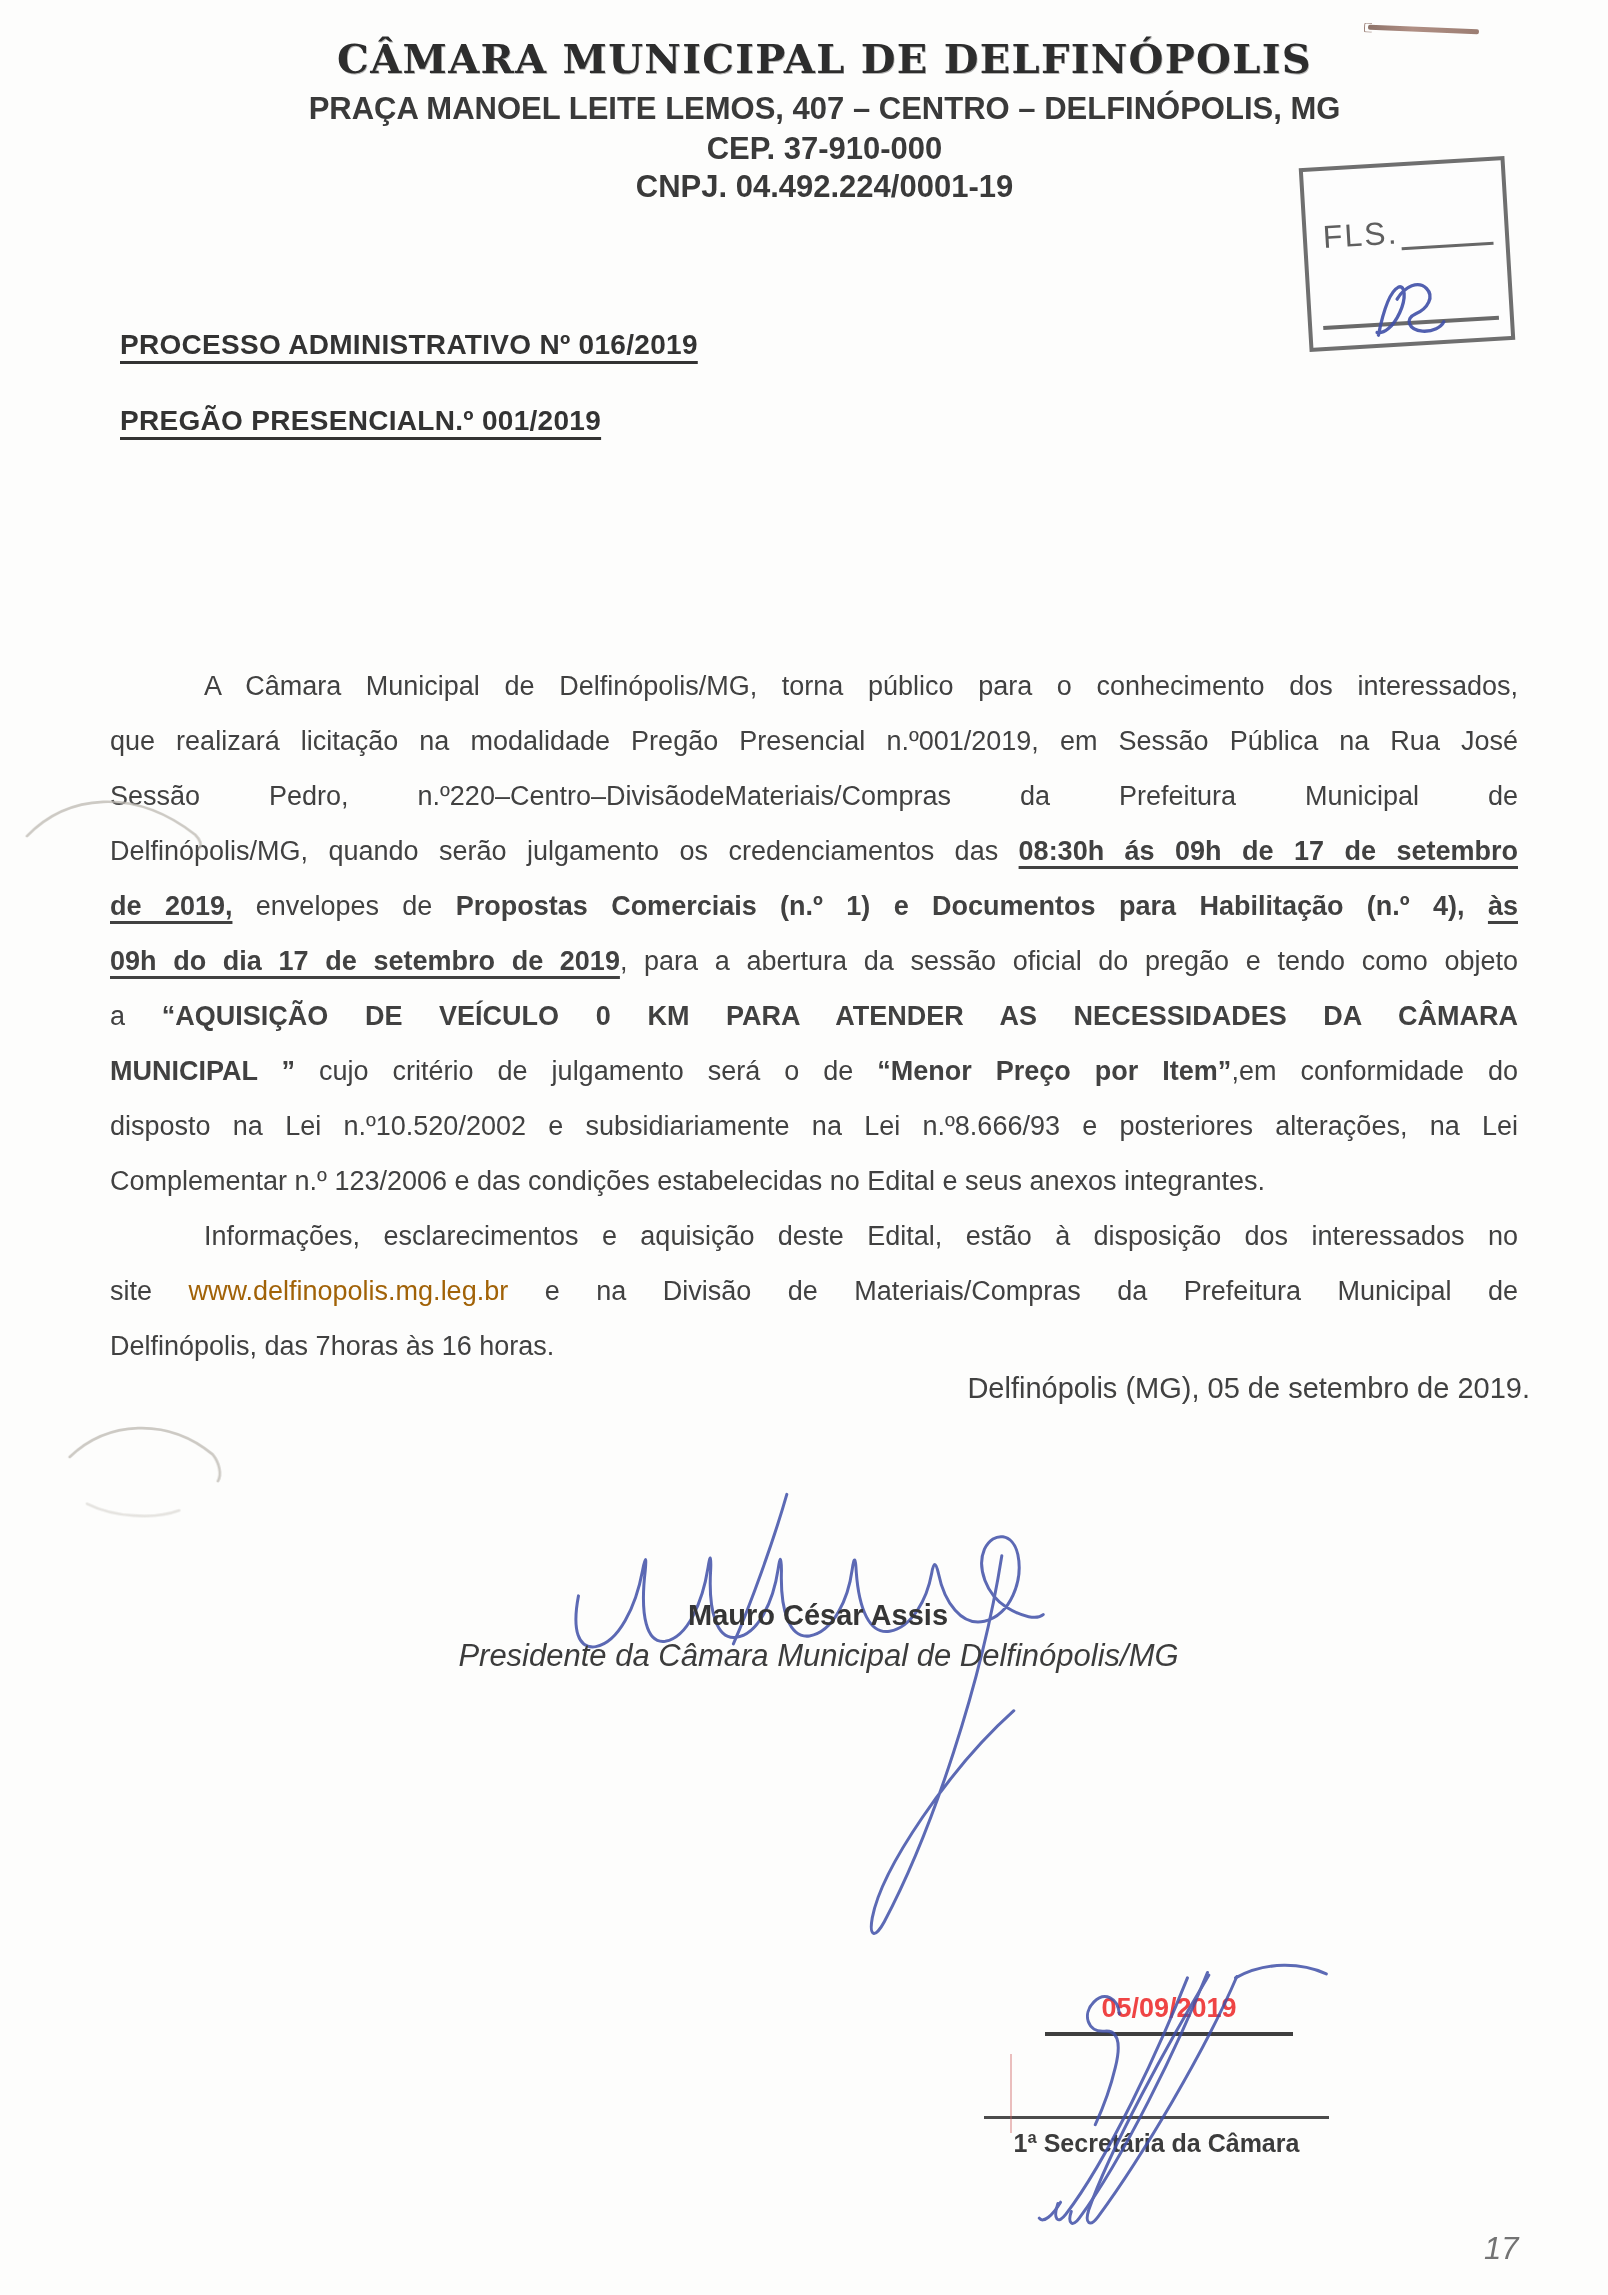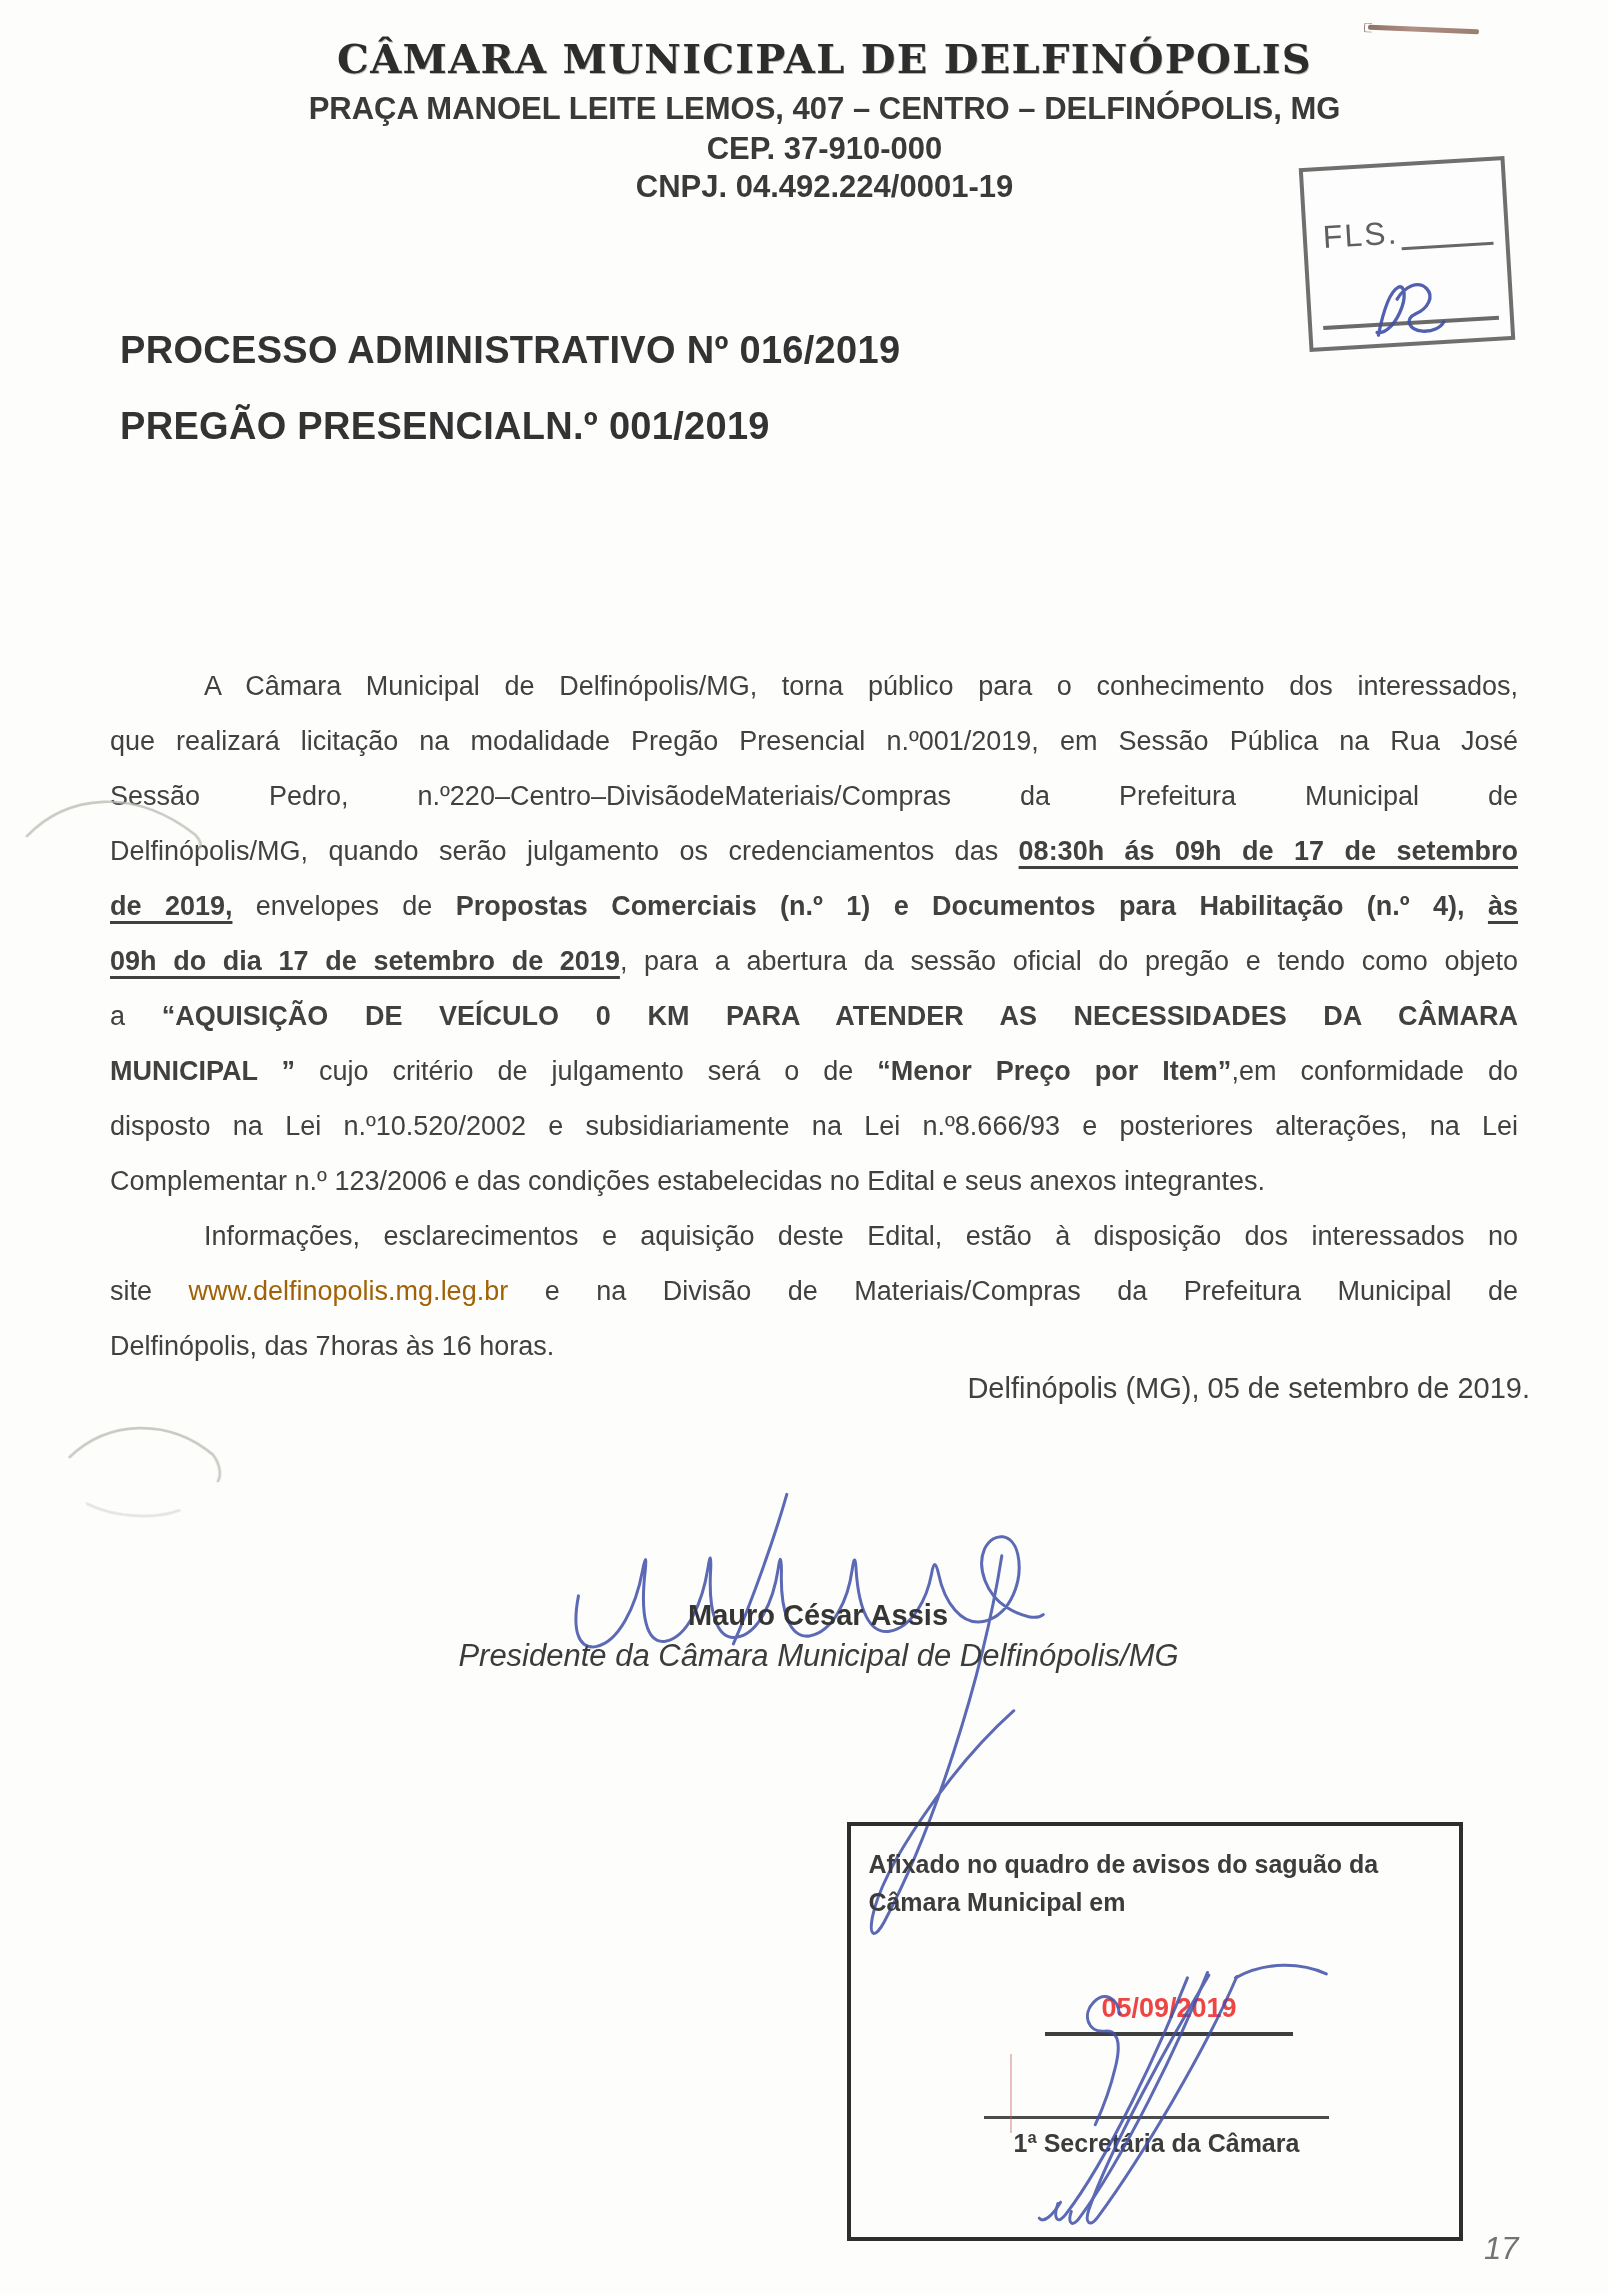--- a/index.html
+++ b/index.html
@@ -33,22 +33,22 @@
     background:rgba(255,255,255,.25);
   }
   .stamp-label{
     position:absolute;left:16px;top:48px;font-size:32px;letter-spacing:2px;color:#5f5f5f;
     font-weight:400;
   }
   .stamp-blank{position:absolute;left:94px;top:81px;width:92px;height:3.3px;background:#676767;}
   .stamp-bottomline{position:absolute;left:10.7px;bottom:17.4px;right:10.7px;height:3.3px;background:#6a6a6a;}
   
   .heading{
-    position:absolute;left:120px;font-weight:700;font-size:38px;color:#333;
-    text-decoration-thickness:3.3px;text-underline-offset:7.3px;
+    position:absolute;left:120px;font-weight:700;font-size:28px;color:#333;
+    text-decoration:underline;text-decoration-thickness:3.3px;text-underline-offset:7.3px;
     letter-spacing:0.3px;
   }
   #heading-processo{top:329px;}
   #heading-pregao{top:405px;}
   
   .body-text{
     position:absolute;left:110px;top:659px;width:1408px;
     font-size:27px;line-height:55px;color:#414141;
   }
   .bline{text-align:justify;text-align-last:justify;white-space:normal;}
@@ -158,26 +158,20 @@
                C 1517 2296, 1488 2292, 1474 2320 C 1462 2348, 1477 2388, 1507 2407
                C 1531 2422, 1553 2426, 1562 2418"></path>
       <path d="M 1500 2330 C 1470 2520, 1396 2742, 1324 2878 C 1310 2904, 1301 2900, 1306 2872
                C 1320 2798, 1422 2648, 1518 2562"></path>
     </g>
   </svg>
 
   <div class="sig-name">Mauro César Assis</div>
   <div class="sig-role">Presidente da Câmara Municipal de Delfinópolis/MG</div>
 
-  <div class="notice-box">
-    <div class="nb-text">
-      <div class="nb-line">Afixado no quadro de avisos do saguão da</div>
-      <div class="nb-line">Câmara Municipal em</div>
-    </div>
-  </div>
   <div class="nb-date">05/09/2019</div>
   <div class="nb-sigline"></div>
   <div class="nb-role">1ª Secretária da Câmara</div>
   <div class="red-artifact"></div>
 
   <svg class="ink" width="1609" height="2295" viewBox="0 0 2409 3437">
     <g fill="none" stroke="#4050a8" stroke-width="4.5" stroke-linecap="round" opacity="0.85">
       <path d="M 1850 2962 C 1898 2936, 1950 2940, 1986 2956"></path>
       <path d="M 1852 2960 C 1804 3072, 1710 3230, 1644 3320 C 1632 3336, 1624 3330, 1630 3310
                C 1662 3218, 1748 3062, 1810 2958"></path>

